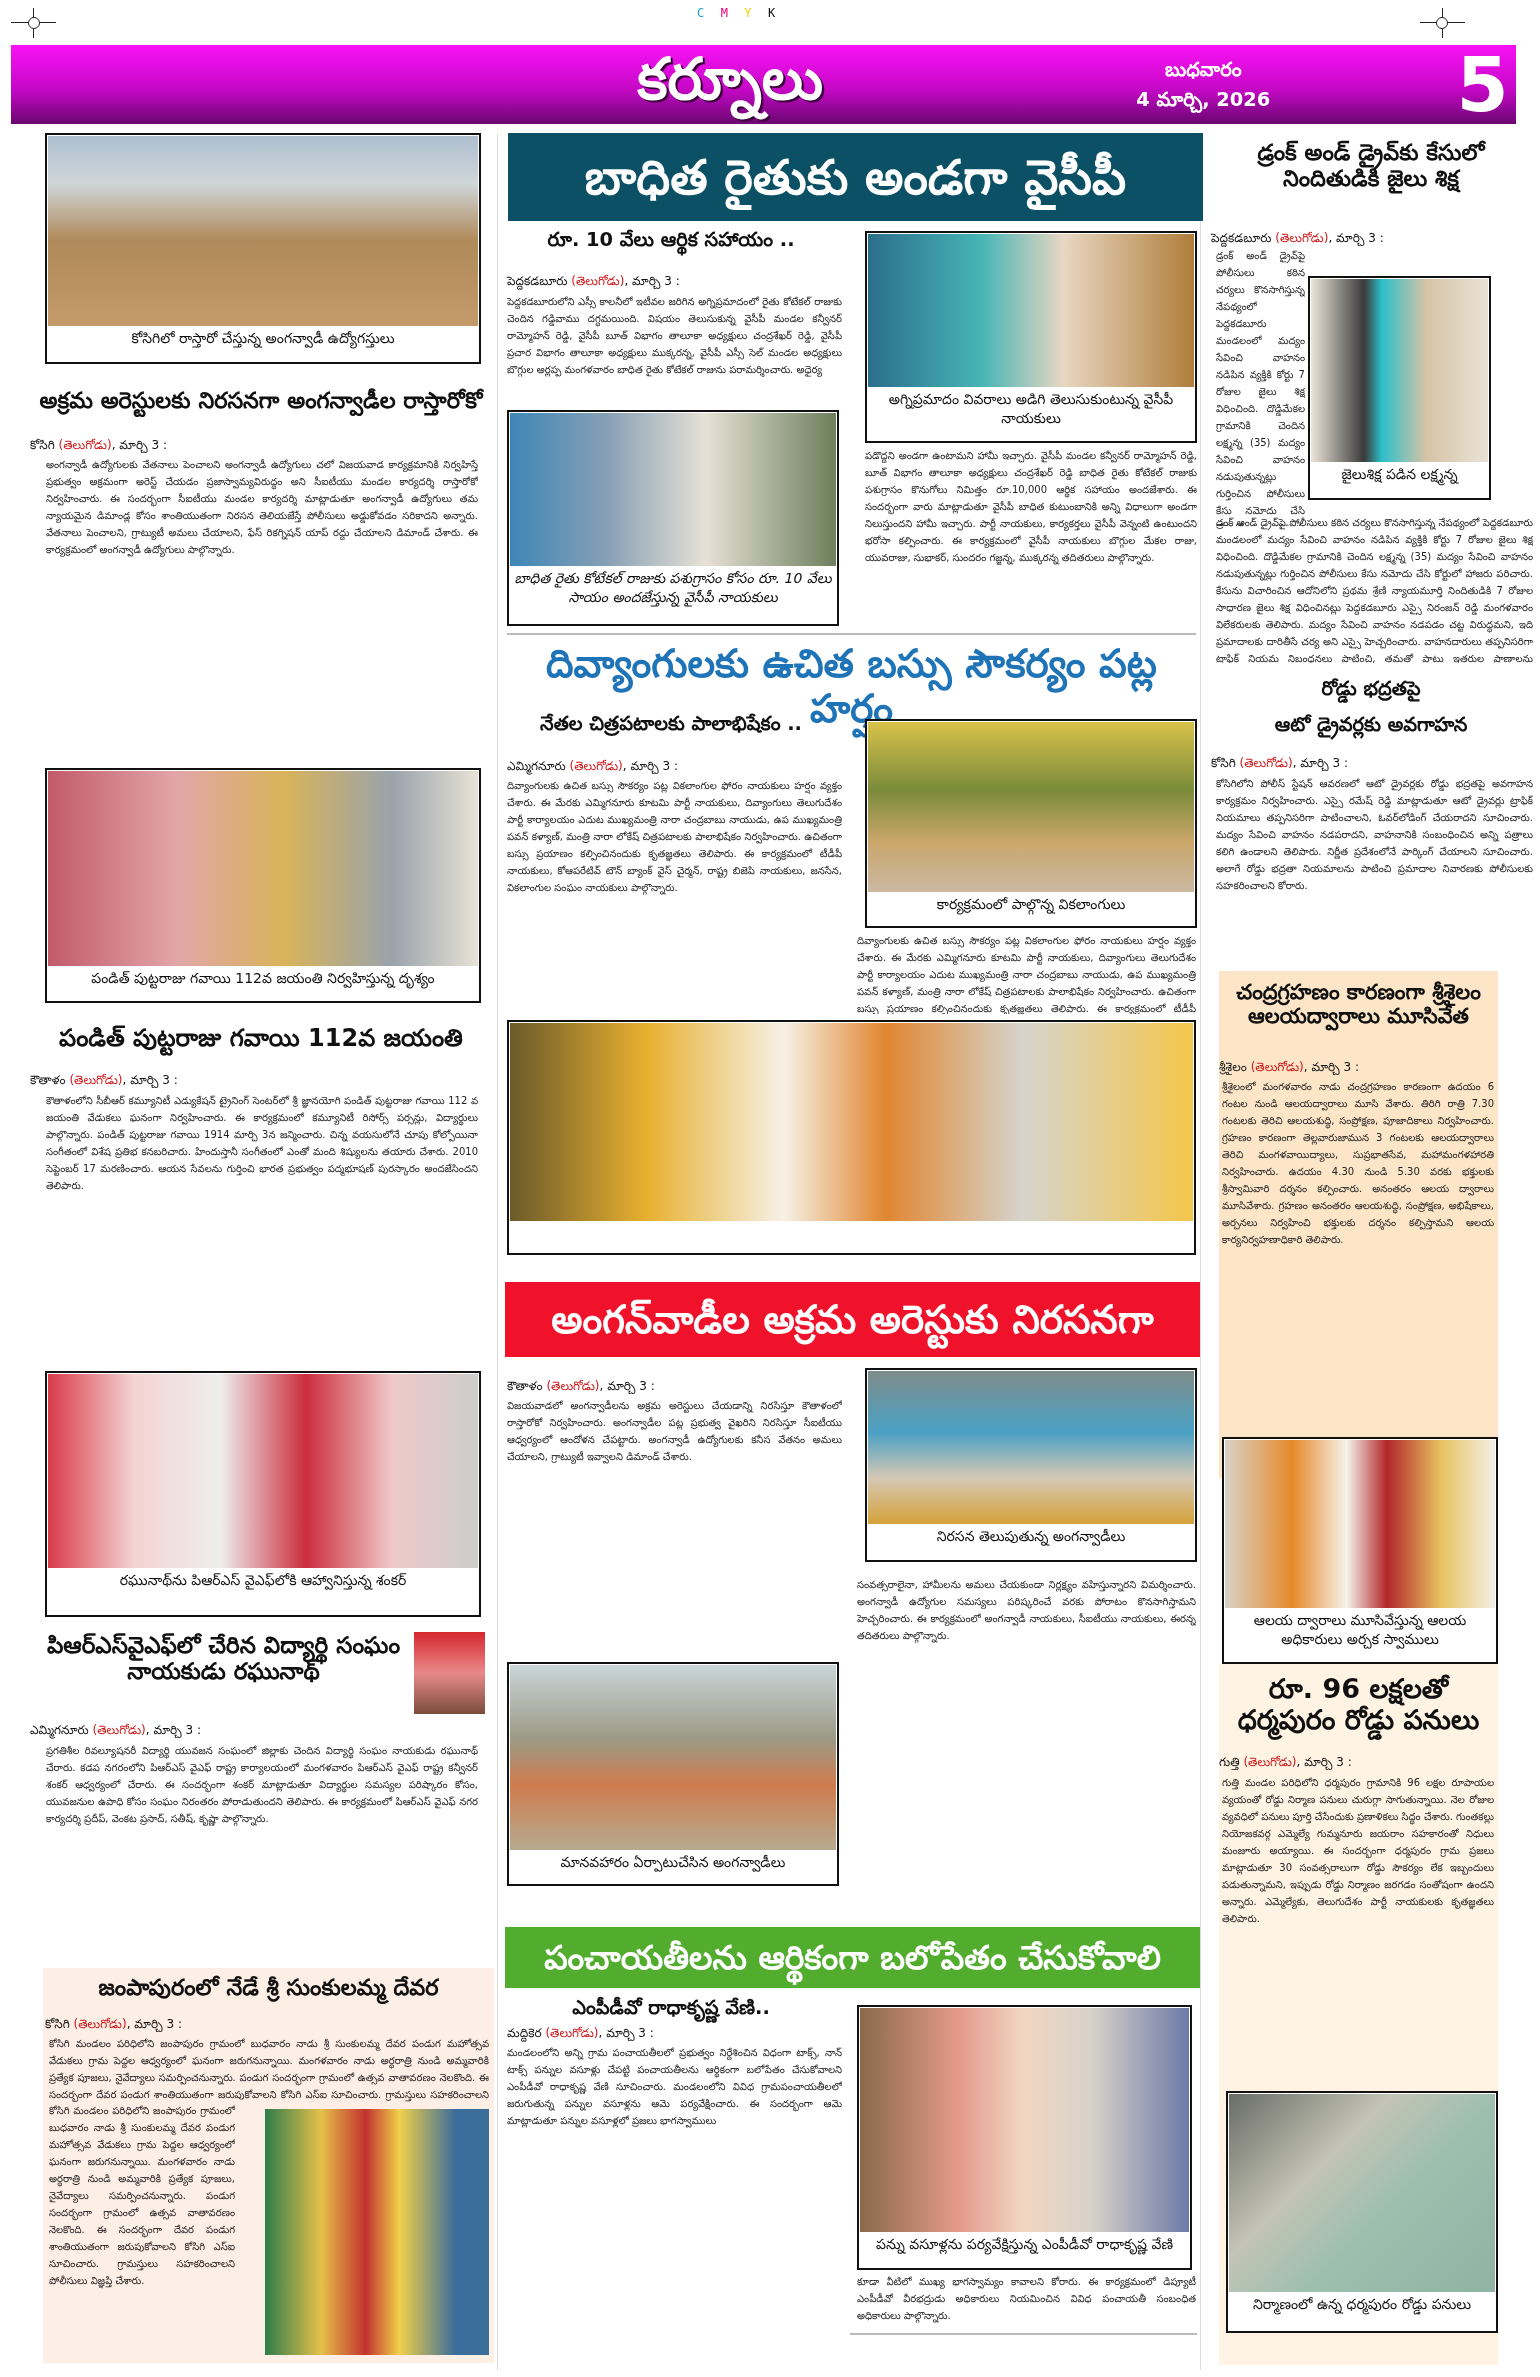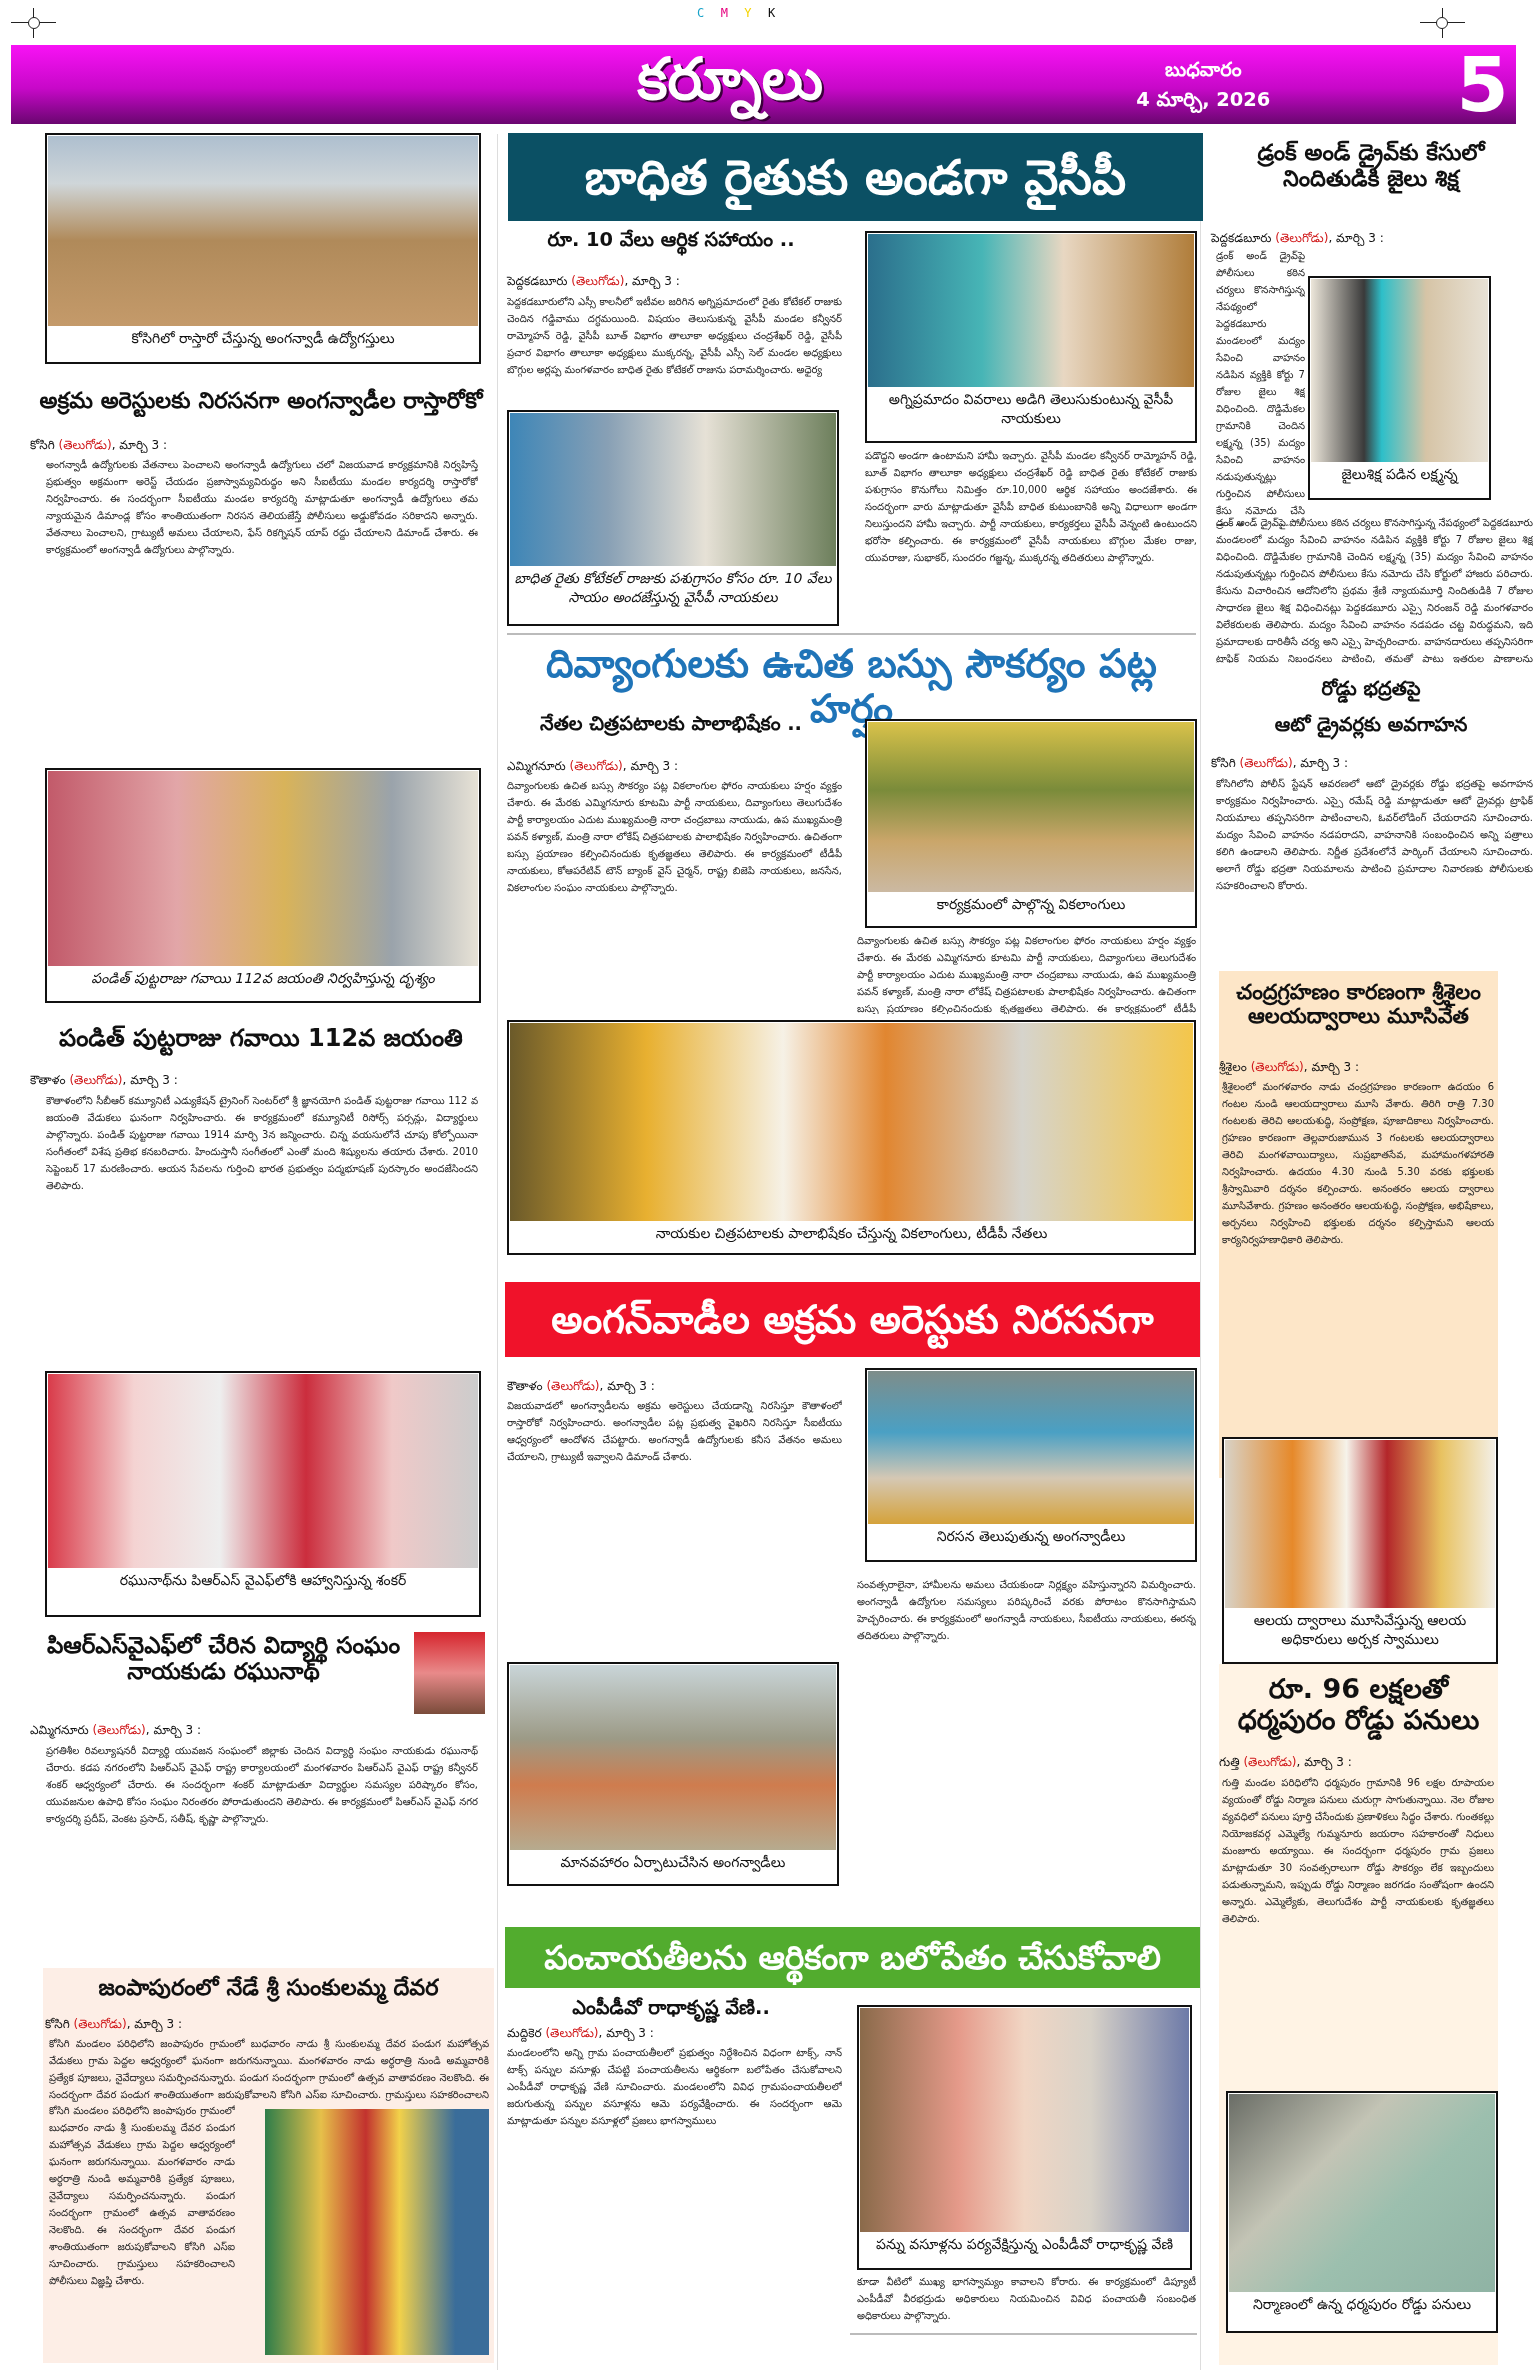--- a/index.html
+++ b/index.html
@@ -55,21 +55,21 @@
 <div class="abs photo" style="left:45px;top:133px;width:436px;height:231px">
   <div class="ph" style="height:190px;background:linear-gradient(180deg,#aebfcf 0,#cfd6d9 25%,#b08a5a 55%,#c49a6a 100%)"></div>
   <div class="cap">కోసిగిలో రాస్తారో చేస్తున్న అంగన్వాడీ ఉద్యోగస్తులు</div>
 </div>
 <div class="abs hl" style="left:30px;top:388px;width:462px;font-size:22.4px">అక్రమ అరెస్టులకు నిరసనగా అంగన్వాడీల రాస్తారోకో</div>
 <div class="abs dl" style="left:30px;top:438px;width:462px"><span>కోసిగి</span> <span class="red">(తెలుగోడు)</span>, <span>మార్చి 3 :</span></div>
 <div class="abs body" style="left:46px;top:456px;width:432px;height:298px;overflow:hidden">అంగన్వాడీ ఉద్యోగులకు వేతనాలు పెంచాలని అంగన్వాడీ ఉద్యోగులు చలో విజయవాడ కార్యక్రమానికి నిర్వహిస్తే ప్రభుత్వం అక్రమంగా అరెస్ట్ చేయడం ప్రజాస్వామ్యవిరుద్ధం అని సీఐటీయు మండల కార్యదర్శి రాస్తారోకో నిర్వహించారు. ఈ సందర్భంగా సీఐటీయు మండల కార్యదర్శి మాట్లాడుతూ అంగన్వాడీ ఉద్యోగులు తమ న్యాయమైన డిమాండ్ల కోసం శాంతియుతంగా నిరసన తెలియజేస్తే పోలీసులు అడ్డుకోవడం సరికాదని అన్నారు. వేతనాలు పెంచాలని, గ్రాట్యుటీ అమలు చేయాలని, ఫేస్ రికగ్నిషన్ యాప్ రద్దు చేయాలని డిమాండ్ చేశారు. ఈ కార్యక్రమంలో అంగన్వాడీ ఉద్యోగులు పాల్గొన్నారు.</div>
 
 <div class="abs photo" style="left:45px;top:768px;width:436px;height:235px">
   <div class="ph" style="height:195px;background:linear-gradient(90deg,#c25a6a,#e2a6a8 30%,#d8b35a 55%,#9aa3ab 80%,#e7e2d6)"></div>
-  <div class="cap" style="font-style:italic">పండిత్ పుట్టరాజు గవాయి 112వ జయంతి నిర్వహిస్తున్న దృశ్యం</div>
+  <div class="cap" style="">పండిత్ పుట్టరాజు గవాయి 112వ జయంతి నిర్వహిస్తున్న దృశ్యం</div>
 </div>
 <div class="abs hl" style="left:30px;top:1025px;width:462px;font-size:24px">పండిత్ పుట్టరాజు గవాయి 112వ జయంతి</div>
 <div class="abs dl" style="left:30px;top:1073px;width:462px"><span>కౌతాళం</span> <span class="red">(తెలుగోడు)</span>, <span>మార్చి 3 :</span></div>
 <div class="abs body" style="left:46px;top:1092px;width:432px;height:261px;overflow:hidden">కౌతాళంలోని సీబీఆర్ కమ్యూనిటీ ఎడ్యుకేషన్ ట్రైనింగ్ సెంటర్‌లో శ్రీ జ్ఞానయోగి పండిత్ పుట్టరాజు గవాయి 112 వ జయంతి వేడుకలు ఘనంగా నిర్వహించారు. ఈ కార్యక్రమంలో కమ్యూనిటీ రిసోర్స్ పర్సన్లు, విద్యార్థులు పాల్గొన్నారు. పండిత్ పుట్టరాజు గవాయి 1914 మార్చి 3న జన్మించారు. చిన్న వయసులోనే చూపు కోల్పోయినా సంగీతంలో విశేష ప్రతిభ కనబరిచారు. హిందుస్తానీ సంగీతంలో ఎంతో మంది శిష్యులను తయారు చేశారు. 2010 సెప్టెంబర్ 17 మరణించారు. ఆయన సేవలను గుర్తించి భారత ప్రభుత్వం పద్మభూషణ్ పురస్కారం అందజేసిందని తెలిపారు.</div>
 
 <div class="abs photo" style="left:45px;top:1371px;width:436px;height:246px">
   <div class="ph" style="height:194px;background:linear-gradient(90deg,#d93b4a,#f4d3d2 20%,#eee 40%,#cb2d3d 60%,#f0c9c8 80%,#ccc)"></div>
   <div class="cap">రఘునాథ్‌ను పిఆర్ఎస్ వైఎఫ్‌లోకి ఆహ్వానిస్తున్న శంకర్</div>
 </div>
 <div class="abs hl" style="left:37px;top:1632px;width:373px;font-size:23px">పిఆర్ఎస్‌వైఎఫ్‌లో చేరిన విద్యార్థి సంఘం నాయకుడు రఘునాథ్</div>
@@ -103,21 +103,20 @@
 <div class="abs sub" style="left:507px;top:712px;width:328px">నేతల చిత్రపటాలకు పాలాభిషేకం ..</div>
 <div class="abs dl" style="left:507px;top:759px;width:335px"><span>ఎమ్మిగనూరు</span> <span class="red">(తెలుగోడు)</span>, <span>మార్చి 3 :</span></div>
 <div class="abs body" style="left:507px;top:777px;width:335px;height:238px;overflow:hidden">దివ్యాంగులకు ఉచిత బస్సు సౌకర్యం పట్ల వికలాంగుల ఫోరం నాయకులు హర్షం వ్యక్తం చేశారు. ఈ మేరకు ఎమ్మిగనూరు కూటమి పార్టీ నాయకులు, దివ్యాంగులు తెలుగుదేశం పార్టీ కార్యాలయం ఎదుట ముఖ్యమంత్రి నారా చంద్రబాబు నాయుడు, ఉప ముఖ్యమంత్రి పవన్ కళ్యాణ్, మంత్రి నారా లోకేష్ చిత్రపటాలకు పాలాభిషేకం నిర్వహించారు. ఉచితంగా బస్సు ప్రయాణం కల్పించినందుకు కృతజ్ఞతలు తెలిపారు. ఈ కార్యక్రమంలో టీడీపీ నాయకులు, కోఆపరేటివ్ టౌన్ బ్యాంక్ వైస్ చైర్మన్, రాష్ట్ర బిజెపి నాయకులు, జనసేన, వికలాంగుల సంఘం నాయకులు పాల్గొన్నారు.</div>
 <div class="abs photo" style="left:865px;top:719px;width:332px;height:209px">
   <div class="ph" style="height:170px;background:linear-gradient(180deg,#d9c24a,#7a8b3a 40%,#caa66a 70%,#cbb9a2)"></div>
   <div class="cap">కార్యక్రమంలో పాల్గొన్న వికలాంగులు</div>
 </div>
 <div class="abs body" style="left:857px;top:932px;width:339px;height:82px;overflow:hidden">దివ్యాంగులకు ఉచిత బస్సు సౌకర్యం పట్ల వికలాంగుల ఫోరం నాయకులు హర్షం వ్యక్తం చేశారు. ఈ మేరకు ఎమ్మిగనూరు కూటమి పార్టీ నాయకులు, దివ్యాంగులు తెలుగుదేశం పార్టీ కార్యాలయం ఎదుట ముఖ్యమంత్రి నారా చంద్రబాబు నాయుడు, ఉప ముఖ్యమంత్రి పవన్ కళ్యాణ్, మంత్రి నారా లోకేష్ చిత్రపటాలకు పాలాభిషేకం నిర్వహించారు. ఉచితంగా బస్సు ప్రయాణం కల్పించినందుకు కృతజ్ఞతలు తెలిపారు. ఈ కార్యక్రమంలో టీడీపీ నాయకులు, కోఆపరేటివ్ టౌన్ బ్యాంక్ వైస్ చైర్మన్, రాష్ట్ర బిజెపి నాయకులు, జనసేన, వికలాంగుల సంఘం నాయకులు పాల్గొన్నారు.</div>
 <div class="abs photo" style="left:507px;top:1020px;width:689px;height:235px">
   <div class="ph" style="height:198px;background:linear-gradient(90deg,#6b5a2a,#e8b030 20%,#f6f1e6 40%,#e18630 55%,#d6d4cc 75%,#f4c64a)"></div>
-  <div class="cap">నాయకుల చిత్రపటాలకు పాలాభిషేకం చేస్తున్న వికలాంగులు, టీడీపీ నేతలు</div>
 </div>
 
 <div class="abs banner" style="left:505px;top:1282px;width:695px;height:75px;background:#f0122a;font-size:39px;line-height:75px">అంగన్‌వాడీల అక్రమ అరెస్టుకు నిరసనగా రాస్తారోకో</div>
 <div class="abs dl" style="left:507px;top:1379px;width:335px"><span>కౌతాళం</span> <span class="red">(తెలుగోడు)</span>, <span>మార్చి 3 :</span></div>
 <div class="abs body" style="left:507px;top:1397px;width:335px;height:257px;overflow:hidden">విజయవాడలో అంగన్వాడీలను అక్రమ అరెస్టులు చేయడాన్ని నిరసిస్తూ కౌతాళంలో రాస్తారోకో నిర్వహించారు. అంగన్వాడీల పట్ల ప్రభుత్వ వైఖరిని నిరసిస్తూ సీఐటీయు ఆధ్వర్యంలో ఆందోళన చేపట్టారు. అంగన్వాడీ ఉద్యోగులకు కనీస వేతనం అమలు చేయాలని, గ్రాట్యుటీ ఇవ్వాలని డిమాండ్ చేశారు.</div>
 <div class="abs photo" style="left:865px;top:1368px;width:332px;height:194px">
   <div class="ph" style="height:153px;background:linear-gradient(180deg,#7e8d8a,#4aa0c4 40%,#d5c8b4 70%,#d5a23a)"></div>
   <div class="cap">నిరసన తెలుపుతున్న అంగన్వాడీలు</div>
 </div>
 <div class="abs body" style="left:857px;top:1576px;width:339px;height:313px;overflow:hidden">సంవత్సరాలైనా, హామీలను అమలు చేయకుండా నిర్లక్ష్యం వహిస్తున్నారని విమర్శించారు. అంగన్వాడీ ఉద్యోగుల సమస్యలు పరిష్కరించే వరకు పోరాటం కొనసాగిస్తామని హెచ్చరించారు. ఈ కార్యక్రమంలో అంగన్వాడీ నాయకులు, సీఐటీయు నాయకులు, ఈరన్న తదితరులు పాల్గొన్నారు.</div>

